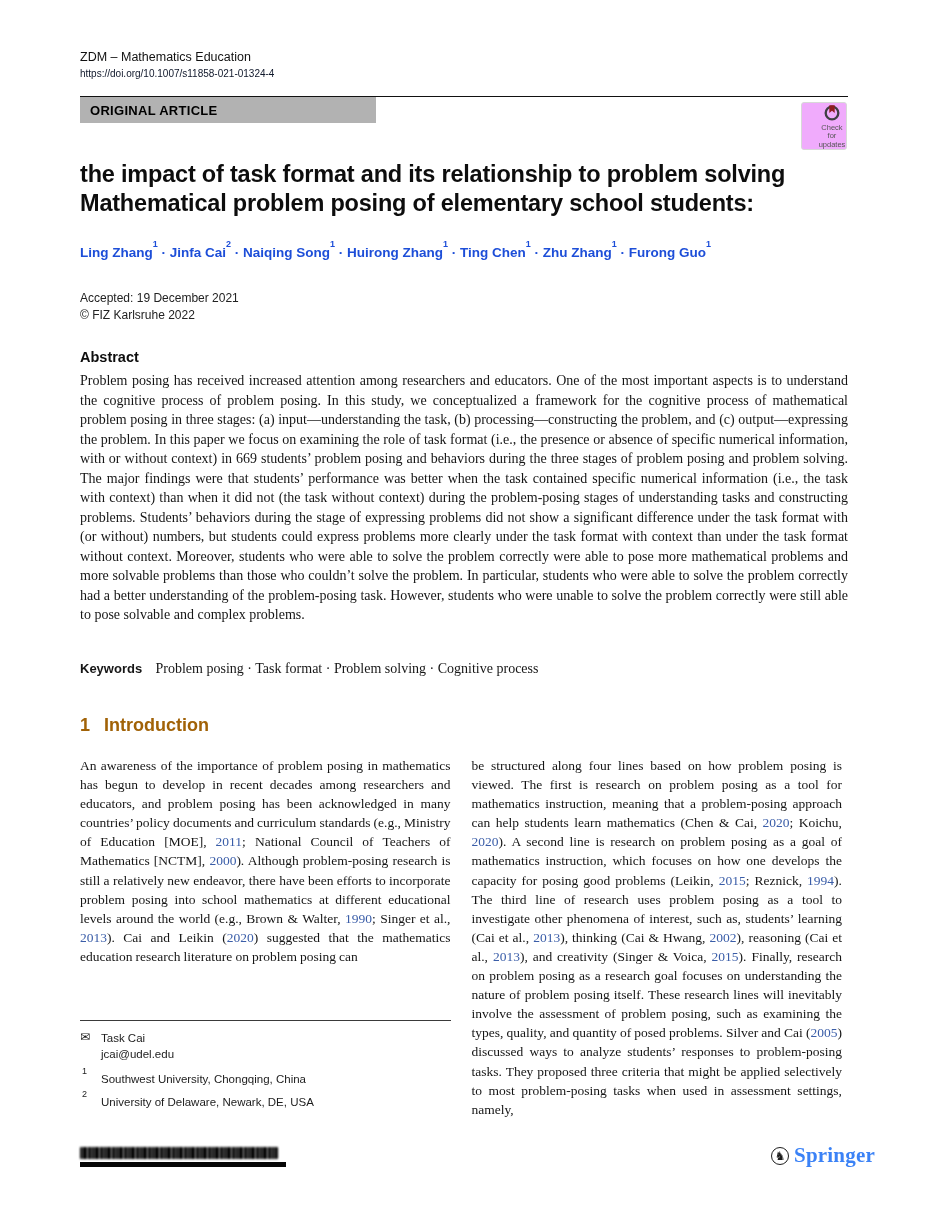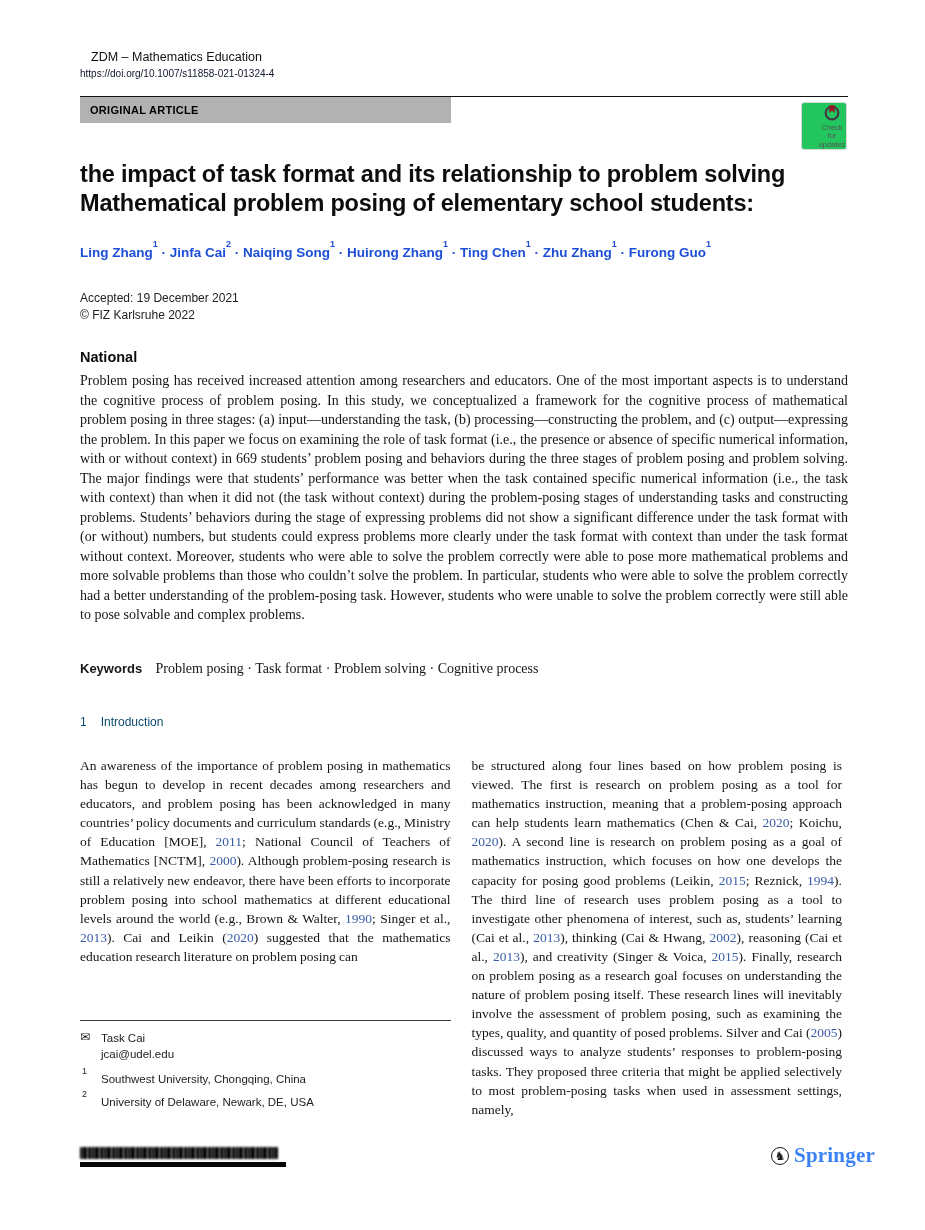--- a/index.html
+++ b/index.html
@@ -5,33 +5,33 @@
   * { margin:0; padding:0; box-sizing:border-box; }
   html,body { background:#ffffff; }
   .page {
     position:relative; width:925px; height:1230px; margin:0 auto;
     background:#fff; overflow:hidden; color:#161616;
     font-family:"Liberation Serif","DejaVu Serif",serif;
   }
   .sans { font-family:"Liberation Sans","DejaVu Sans",sans-serif; }
   .abs { position:absolute; }
 
-  .journal-name { left:80px; top:50px; font-size:12.5px; color:#111;margin-left:11px; }
+  .journal-name { left:80px; top:50px; font-size:12.5px; color:#111; }
   .doi-line    { left:80px; top:68px; font-size:10px; color:#0f172a; cursor:pointer; }
 
   .banner-row { left:80px; top:96px; width:768px; border-top:1.5px solid #111; }
   .banner {
-    width:371px; height:26px; background:#b2b2b2; color:#000;
-    font-size:11px; font-weight:bold; letter-spacing:.3px;
+    width:296px; height:26px; background:#b2b2b2; color:#000;
+    font-size:13px; font-weight:bold; letter-spacing:.3px;
     display:flex; align-items:center; padding-left:10px;
   }
 
   .badge {
     left:801px; top:102px; width:46px; height:48px;
-    border:1px solid #d8d8d8; border-radius:3px; background:#22c55e;
+    border:1px solid #d8d8d8; border-radius:3px; background:#f0abfc;
     display:flex; flex-direction:column; align-items:center; justify-content:center;
     cursor:pointer;
     padding-left:16px;
   }
   .badge-text { font-size:7.5px; line-height:8.5px; color:#555; text-align:center; margin-top:2px; }
 
   .title { left:80px; top:160px; width:790px; font-size:23.5px; font-weight:bold;
            line-height:29px; color:#0d0d0d; letter-spacing:-0.2px; }
 
   .authors { left:80px; top:245px; width:768px; font-size:13.5px; font-weight:bold; color:#1d4ed8; }
@@ -44,21 +44,21 @@
   .abstract-heading { left:80px; top:349px; font-size:14.5px; font-weight:bold; color:#0d0d0d; }
   .abstract-text {
     left:80px; top:371px; width:768px; font-size:14px; line-height:19.5px;
     text-align:justify; color:#151515;
   }
 
   .keywords { left:80px; top:661px; width:768px; font-size:13.5px; }
   .kw-label { font-family:"Liberation Sans","DejaVu Sans",sans-serif; font-weight:bold; margin-right:10px; font-size:13px; }
   .kw-text  { font-size:14px; }
 
-  .section-heading { left:80px; top:715px; font-size:12px; font-weight:normal; color:#0c4a6e; }
+  .section-heading { left:80px; top:715px; font-size:18px; font-weight:bold; color:#a16207; }
   .sec-num { margin-right:14px; }
 
   .columns { left:80px; top:756px; width:768px; display:flex; gap:21px; }
   .col { width:370.5px; }
   .col p {
     font-size:13.5px; line-height:19.1px; text-align:justify;
     color:#151515; hyphens:auto; -webkit-hyphens:auto; word-spacing:-0.3px;
   }
   .cite { color:#3a5da8; cursor:pointer; }
 
@@ -118,21 +118,21 @@
     <div>Mathematical problem posing of elementary school students:</div>
   </div>
 
   <div class="abs authors sans"><span>Ling Zhang</span><sup class="rich-sup">1</sup><span> · Jinfa Cai</span><sup class="rich-sup">2</sup><span> · Naiqing Song</span><sup class="rich-sup">1</sup><span> · Huirong Zhang</span><sup class="rich-sup">1</sup><span> · Ting Chen</span><sup class="rich-sup">1</sup><span> · Zhu Zhang</span><sup class="rich-sup">1</sup><span> · Furong Guo</span><sup class="rich-sup">1</sup></div>
 
   <div class="abs dates sans">
     <div>Accepted: 19 December 2021</div>
     <div>© FIZ Karlsruhe 2022</div>
   </div>
 
-  <div class="abs abstract-heading sans">National</div>
+  <div class="abs abstract-heading sans">Abstract</div>
   <p class="abs abstract-text">Problem posing has received increased attention among researchers and educators. One of the most important aspects is to understand the cognitive process of problem posing. In this study, we conceptualized a framework for the cognitive process of mathematical problem posing in three stages: (a) input—understanding the task, (b) processing—constructing the problem, and (c) output—expressing the problem. In this paper we focus on examining the role of task format (i.e., the presence or absence of specific numerical information, with or without context) in 669 students’ problem posing and behaviors during the three stages of problem posing and problem solving. The major findings were that students’ performance was better when the task contained specific numerical information (i.e., the task with context) than when it did not (the task without context) during the problem-posing stages of understanding tasks and constructing problems. Students’ behaviors during the stage of expressing problems did not show a significant difference under the task format with (or without) numbers, but students could express problems more clearly under the task format with context than under the task format without context. Moreover, students who were able to solve the problem correctly were able to pose more mathematical problems and more solvable problems than those who couldn’t solve the problem. In particular, students who were able to solve the problem correctly had a better understanding of the problem-posing task. However, students who were unable to solve the problem correctly were still able to pose solvable and complex problems.</p>
 
   <div class="abs keywords">
     <span class="kw-label">Keywords</span>
     <span class="kw-text">Problem posing · Task format · Problem solving · Cognitive process</span>
   </div>
 
   <div class="abs section-heading sans">
     <span class="sec-num">1</span><span>Introduction</span>
   </div>

